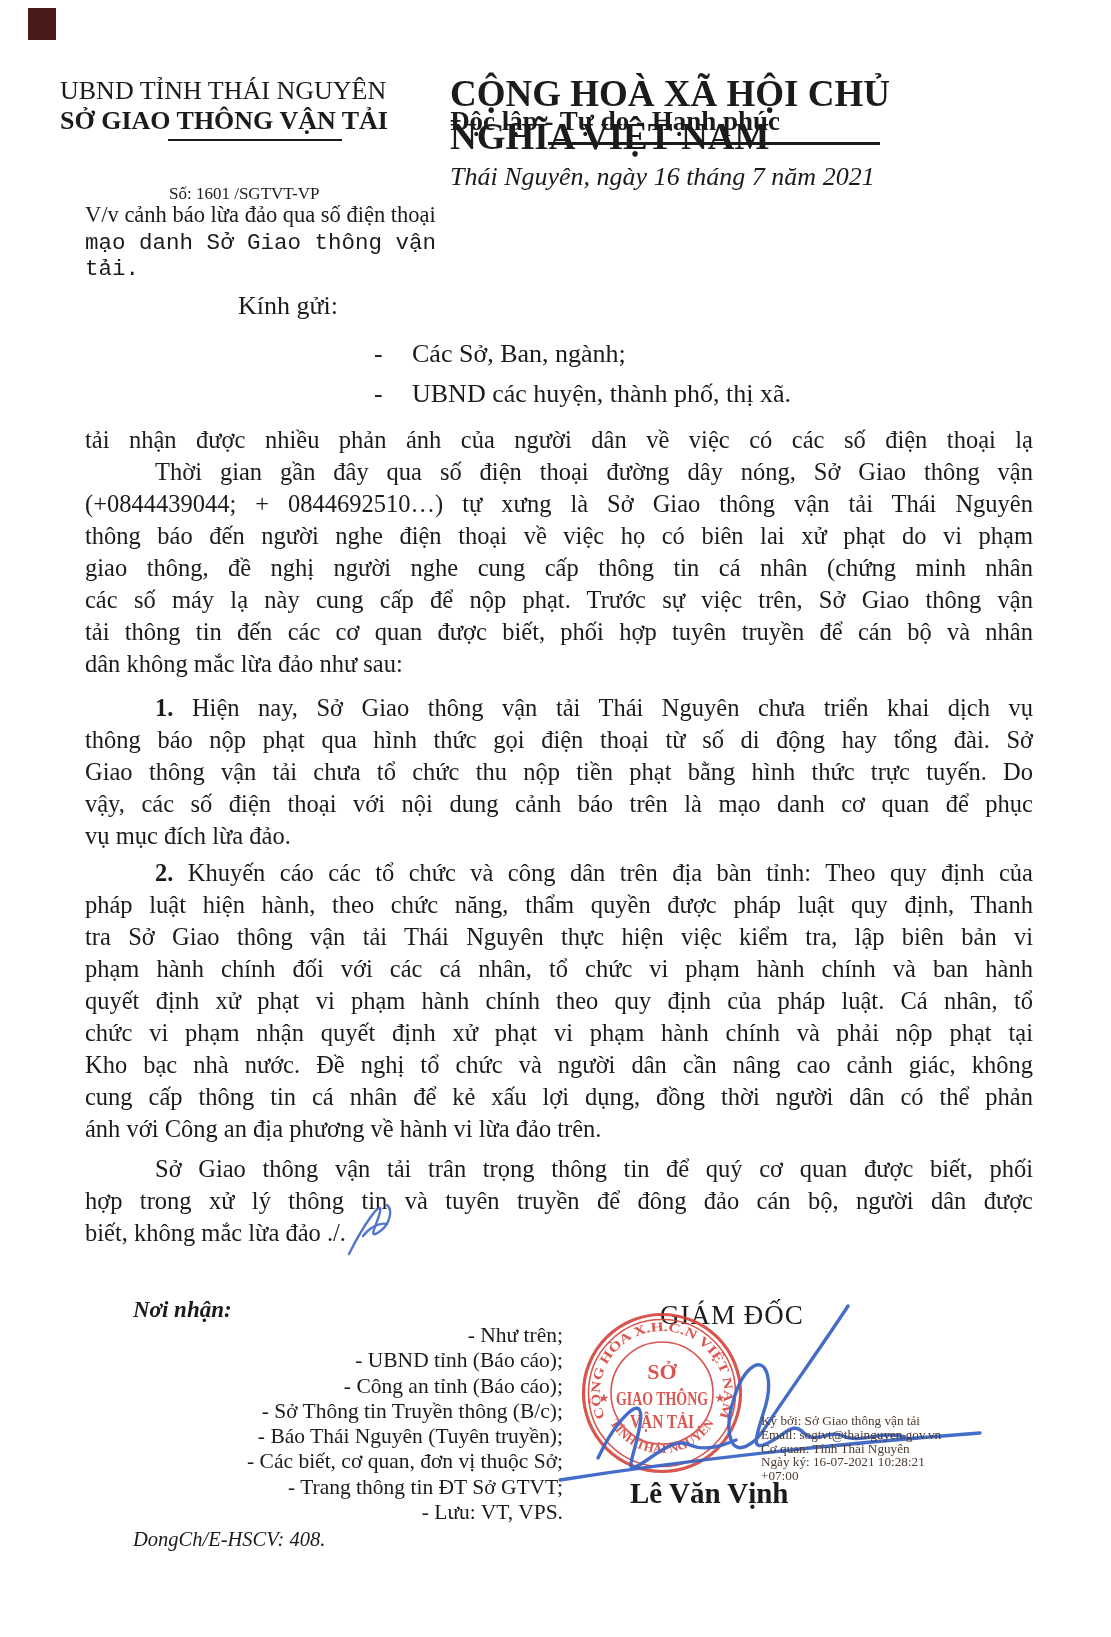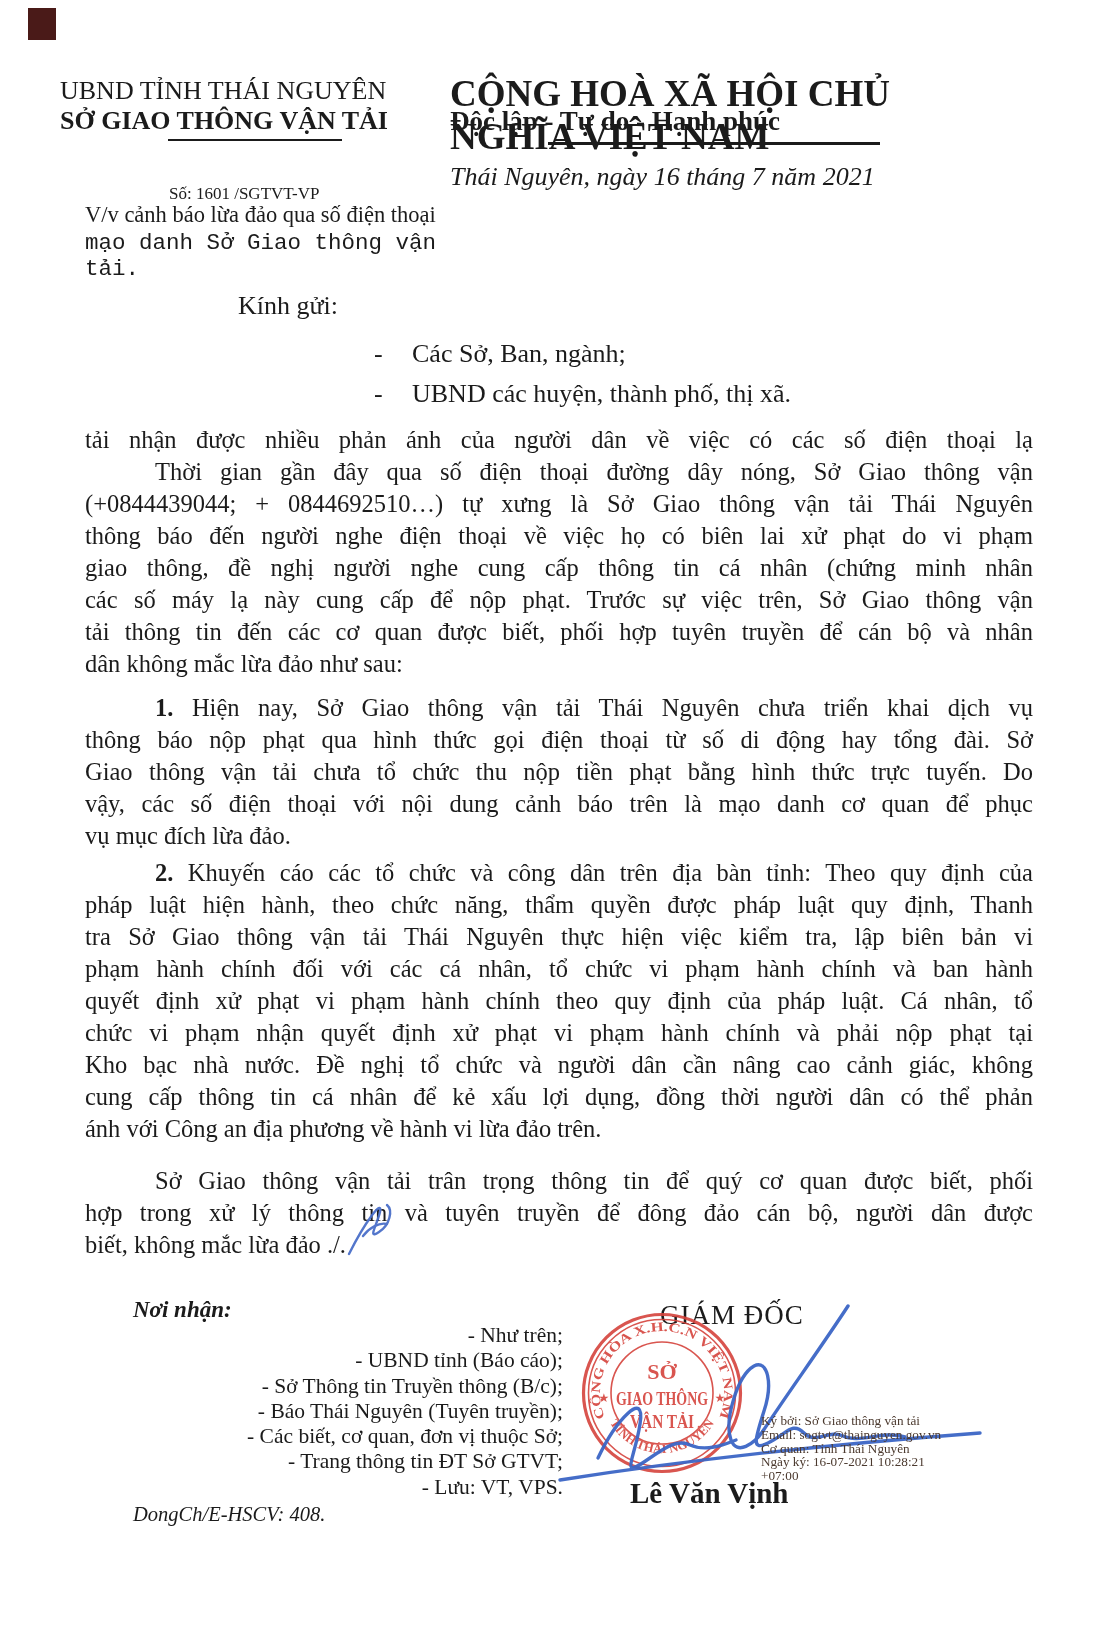--- a/index.html
+++ b/index.html
@@ -27,21 +27,21 @@
   .salutation{left:238px;top:291px;font-size:26px;}
   .recipients-top{left:374px;top:334px;font-size:26px;}
   .recipient{height:39.5px;line-height:39.5px;white-space:nowrap;}
   .recipient .dash{display:inline-block;width:38px;}
 
   
   .body-block{left:85px;top:424px;width:948px;font-size:24.5px;}
   .para{margin:0;}
   .para.g1{margin-bottom:12px;}
   .para.g2{margin-bottom:5px;}
-  .para.g3{margin-bottom:20px;}
+  .para.g3{margin-bottom:8px;}
   .line{height:32px;line-height:32px;text-align:justify;text-align-last:justify;}
   .line.final{text-align-last:left;}
   .line.first{padding-left:70px;}
 
   
   .footer-left{left:133px;top:1297px;width:430px;}
   .fl-head{font-size:23px;font-weight:bold;font-style:italic;height:26px;line-height:26px;}
   .fl-item{font-size:21.5px;height:25.3px;line-height:25.3px;white-space:nowrap;text-align:right;}
   .fl-note{font-size:20.5px;font-style:italic;margin-top:3px;}
 
@@ -115,20 +115,21 @@
         <div class="line">hợp trong xử lý thông tin và tuyên truyền để đông đảo cán bộ, người dân được</div>
         <div class="line final">biết, không mắc lừa đảo ./.</div>
       </div>
     </div>
 
   <div class="abs footer-left">
     <div class="fl-head">Nơi nhận:</div>
     <div id="fl-items">
         <div class="fl-item">- Như trên;</div>
         <div class="fl-item">- UBND tỉnh (Báo cáo);</div>
+        <div class="fl-item">- Công an tỉnh (Báo cáo);</div>
         <div class="fl-item">- Sở Thông tin Truyền thông (B/c);</div>
         <div class="fl-item">- Báo Thái Nguyên (Tuyên truyền);</div>
         <div class="fl-item">- Các biết, cơ quan, đơn vị thuộc Sở;</div>
         <div class="fl-item">- Trang thông tin ĐT Sở GTVT;</div>
         <div class="fl-item">- Lưu: VT, VPS.</div>
       </div>
     <div class="fl-note">DongCh/E-HSCV: 408.</div>
   </div>
 
   <div class="abs director-title ctr">GIÁM ĐỐC</div>

